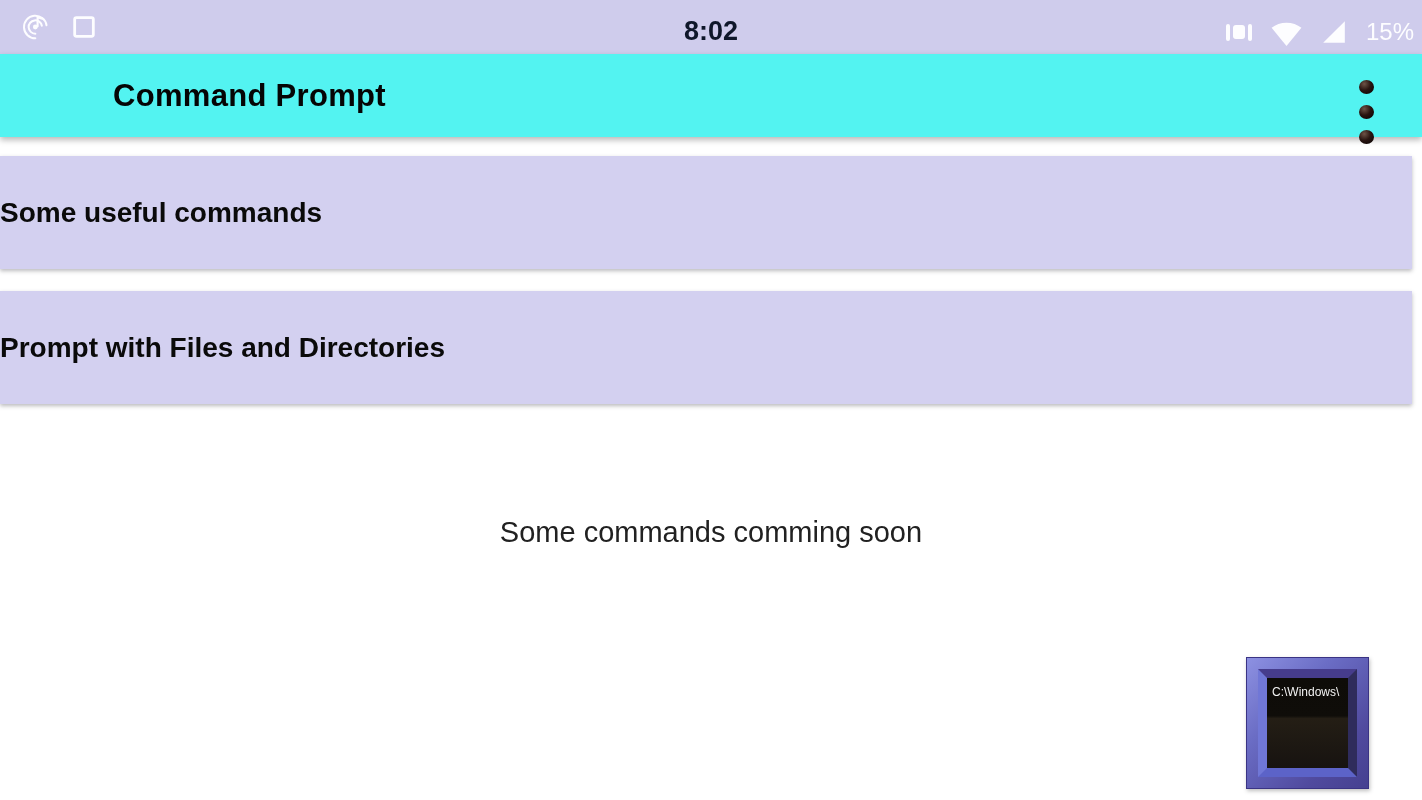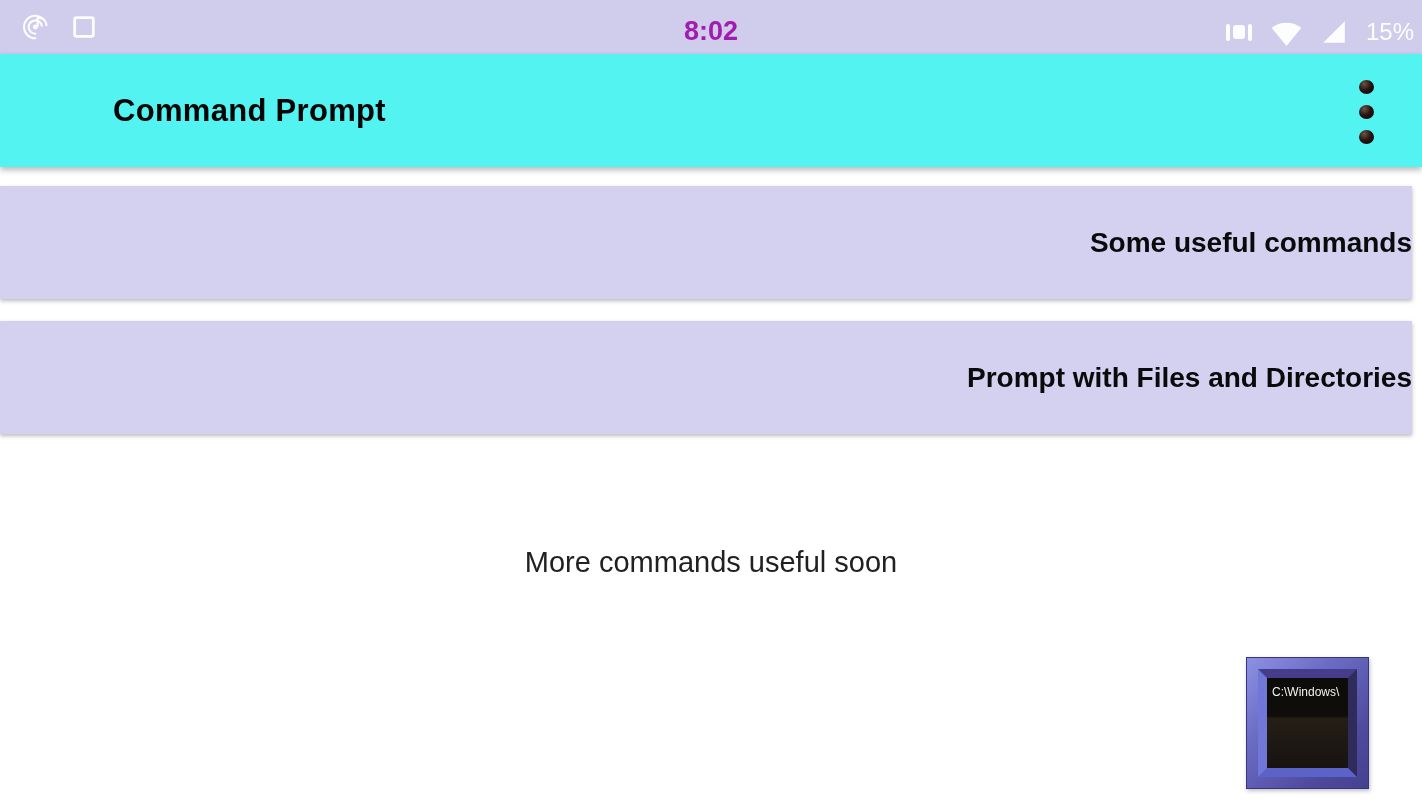--- a/index.html
+++ b/index.html
@@ -20,37 +20,37 @@
     display:flex;
     align-items:center;
   }
   .sb-left {
     position:absolute; left:20px; top:0; height:54px;
     display:flex; align-items:center; gap:18px;
   }
   .sb-center {
     position:absolute; left:0; right:0; top:0; height:62px;
     display:flex; align-items:center; justify-content:center;
-    font-size:27px; font-weight:bold; color:#a21caf;
+    font-size:27px; font-weight:bold; color:#0f172a;
   }
   .sb-right {
     position:absolute; right:8px; top:0; height:64px;
     display:flex; align-items:center; gap:19px;
     font-size:24px; color:#fdfdff;
   }
   .sb-icon { display:flex; align-items:center; justify-content:center; }
 
   .vibrate-wrap { display:flex; align-items:center; gap:3px; height:26px; }
   .vibrate-wrap .vbar { width:4px; height:17px; background:#fdfdff; border-radius:2px; }
   .vibrate-wrap .vbody { width:12px; height:14px; background:#fdfdff; border-radius:3px; }
 
   
   .app-bar {
     position:relative;
-    height:113px;
+    height:83px;
     background:#53f3f1;
     display:flex;
     align-items:center;
     box-shadow:0 3px 6px rgba(0,0,0,0.28);
   }
   .app-title {
     margin-left:113px;
     font-size:31px;
     font-weight:bold;
     color:#050505;
@@ -68,21 +68,21 @@
     width:15px; height:14px; border-radius:50%;
     background:radial-gradient(circle at 35% 28%, #6d5347 0%, #2a1511 45%, #120807 80%);
   }
 
   
   .menu-area { position:relative; }
   .menu-button {
     margin:19px 10px 0 0;
     height:113px;
     background:#d3d0f0;
-    display:flex; align-items:center; justify-content:flex-end;
+    display:flex; align-items:center; justify-content:flex-start;
     box-shadow:0 2px 4px rgba(60,60,70,0.35);
     cursor:pointer;
   }
   .menu-button + .menu-button { margin-top:22px; }
   .menu-button .menu-label {
     font-size:28px;
     font-weight:bold;
     color:#0a0a0a;
   }
 
@@ -175,21 +175,21 @@
   </div>
 
   <main class="menu-area">
     <div class="menu-button">
       <span class="menu-label">Some useful commands</span>
     </div>
     <div class="menu-button">
       <span class="menu-label">Prompt with Files and Directories</span>
     </div>
 
-    <p class="coming-soon">More commands useful soon</p>
+    <p class="coming-soon">Some commands comming soon</p>
   </main>
 
   <div class="app-icon">
     <div class="icon-screen">
       <span class="icon-screen-text">C:\Windows\</span>
     </div>
   </div>
 
 </div>
 

